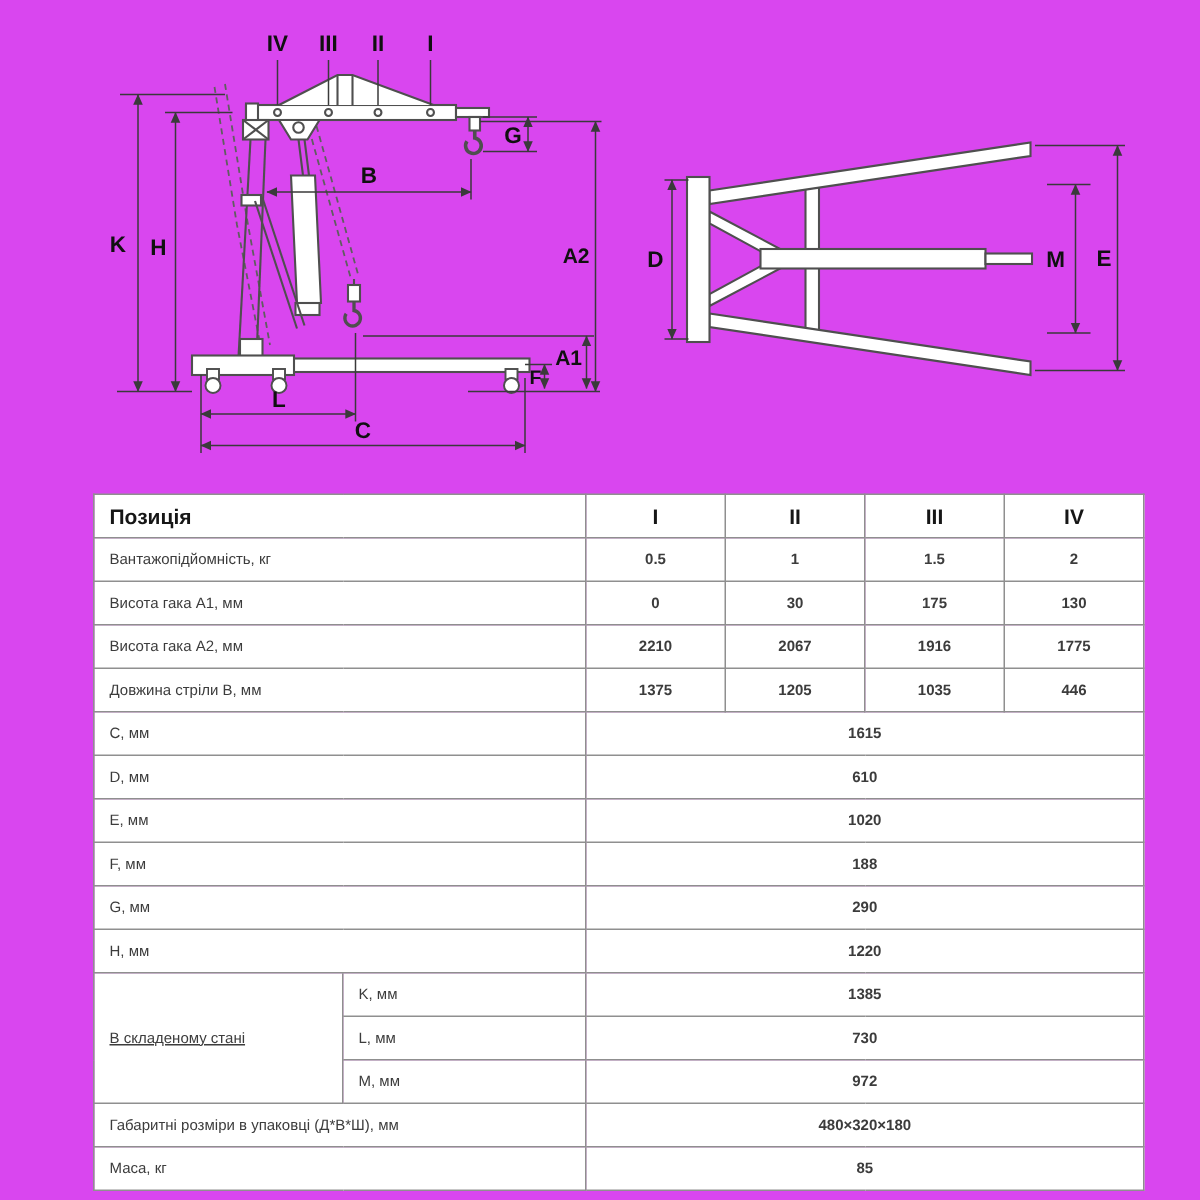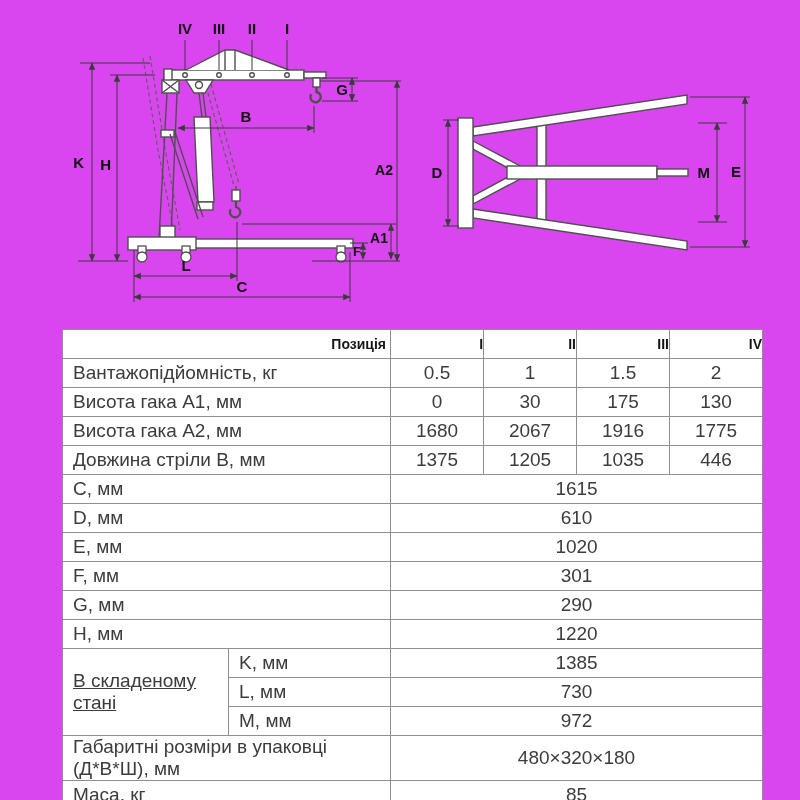--- a/index.html
+++ b/index.html
@@ -1,24 +1,24 @@
 <!DOCTYPE html>
 <html><head>
 <meta charset="utf-8">
 <style>
   html,body{margin:0;padding:0;background:#fff;}
   .canvas{position:relative;width:800px;height:800px;background:#d946ef;overflow:hidden;
           font-family:"Liberation Sans",sans-serif;}
   .diag{position:absolute;left:0;top:0;}
   svg text{font-family:"Liberation Sans",sans-serif;font-weight:bold;fill:#101010;}
   .spec{position:absolute;left:62px;top:329px;width:700px;border-collapse:collapse;table-layout:fixed;}
-  .spec td{border:1px solid #8f8f8f;height:28px;font-size:19px;color:#3c3c3c;
+  .spec td{border:1px solid #8f8f8f;height:28px;font-size:10px;color:#3c3c3c;
            padding:0 4px 0 10px;vertical-align:middle;background:#fff;}
-  .spec td.val{text-align:center;padding:0;}
-  .spec tr.hdr td{font-weight:bold;color:#161616;font-size:14px;text-align:right;}
+  .spec td.val{text-align:center;padding:0;font-weight:bold;}
+  .spec tr.hdr td{font-weight:bold;color:#161616;font-size:14px;}
   .spec td.merged{padding-left:10px;text-decoration:underline;}
 </style>
 </head>
 <body>
 
 <div class="canvas">
 
   <svg class="diag" width="800" height="322" viewBox="0 0 800 322">
     <defs>
       <marker id="arw" viewBox="0 0 10 10" refX="8.5" refY="5" markerWidth="8" markerHeight="8" orient="auto-start-reverse">
@@ -212,21 +212,21 @@
     </tr>
     <tr>
       <td colspan="2">Висота гака A1, мм</td>
       <td class="val">0</td>
       <td class="val">30</td>
       <td class="val">175</td>
       <td class="val">130</td>
     </tr>
     <tr>
       <td colspan="2">Висота гака A2, мм</td>
-      <td class="val">1680</td>
+      <td class="val">2210</td>
       <td class="val">2067</td>
       <td class="val">1916</td>
       <td class="val">1775</td>
     </tr>
     <tr>
       <td colspan="2">Довжина стріли B, мм</td>
       <td class="val">1375</td>
       <td class="val">1205</td>
       <td class="val">1035</td>
       <td class="val">446</td>
@@ -238,21 +238,21 @@
     <tr>
       <td colspan="2">D, мм</td>
       <td colspan="4" class="val">610</td>
     </tr>
     <tr>
       <td colspan="2">E, мм</td>
       <td colspan="4" class="val">1020</td>
     </tr>
     <tr>
       <td colspan="2">F, мм</td>
-      <td colspan="4" class="val">301</td>
+      <td colspan="4" class="val">188</td>
     </tr>
     <tr>
       <td colspan="2">G, мм</td>
       <td colspan="4" class="val">290</td>
     </tr>
     <tr>
       <td colspan="2">H, мм</td>
       <td colspan="4" class="val">1220</td>
     </tr>
     <tr>

